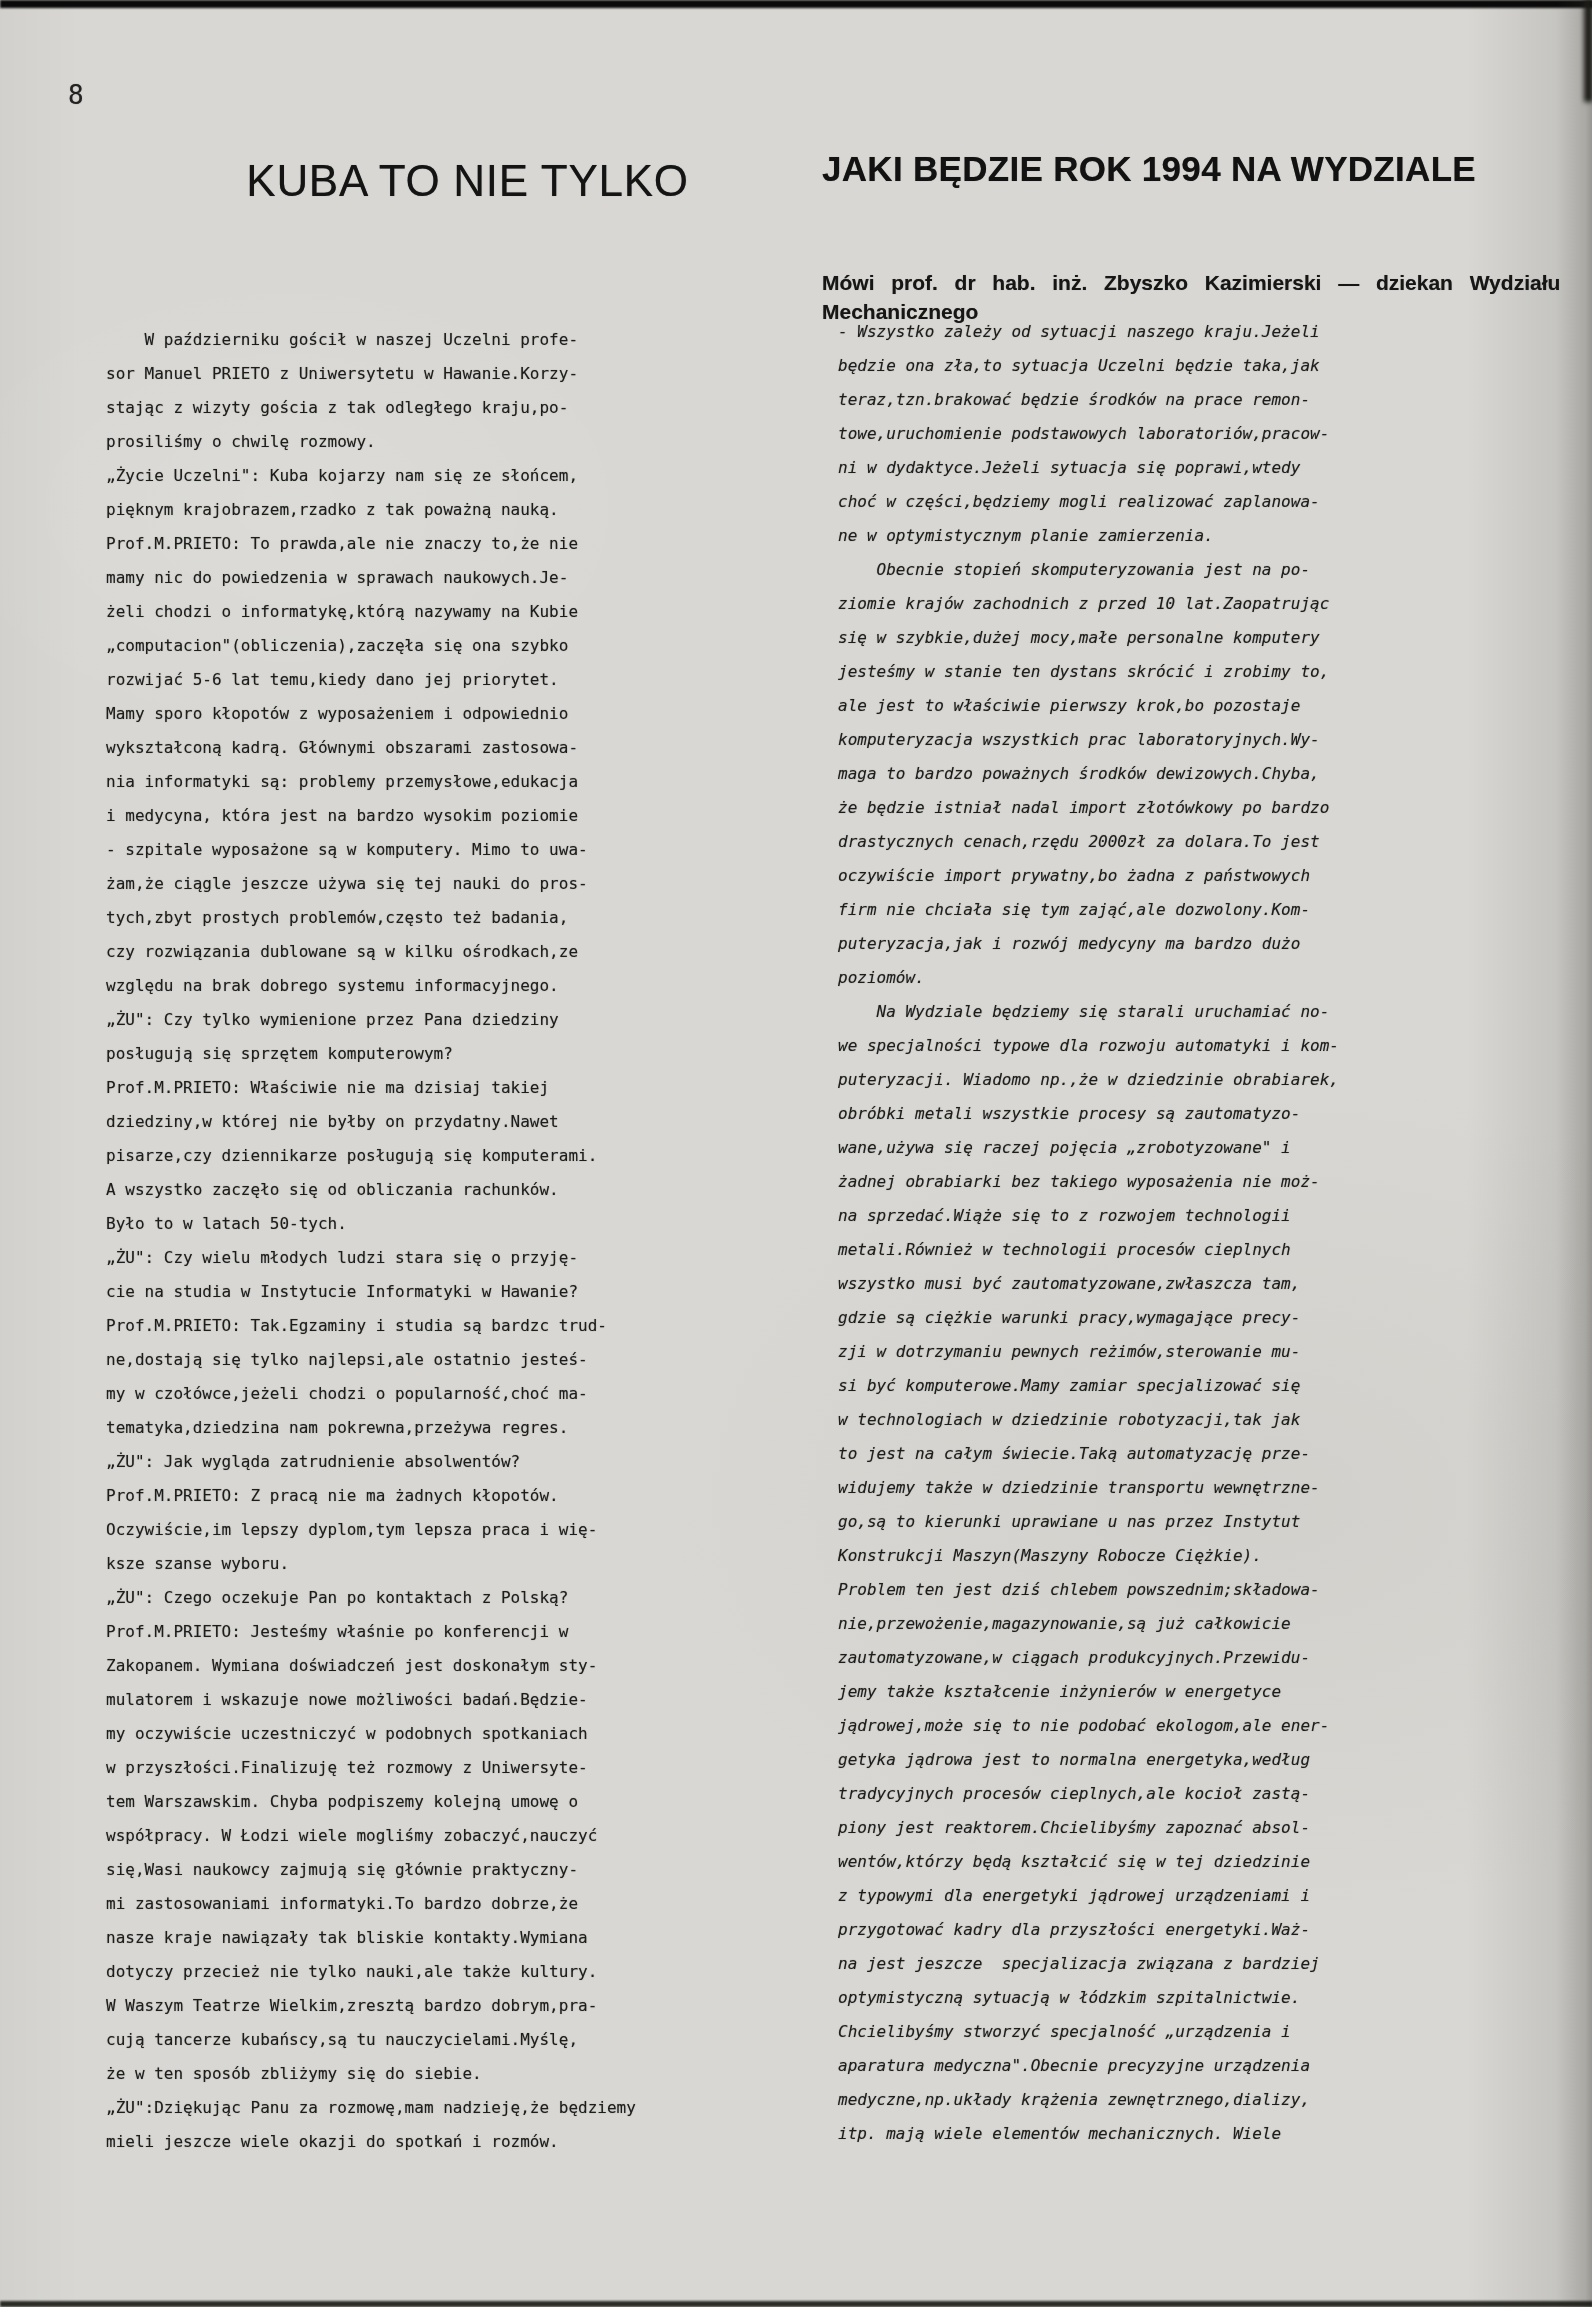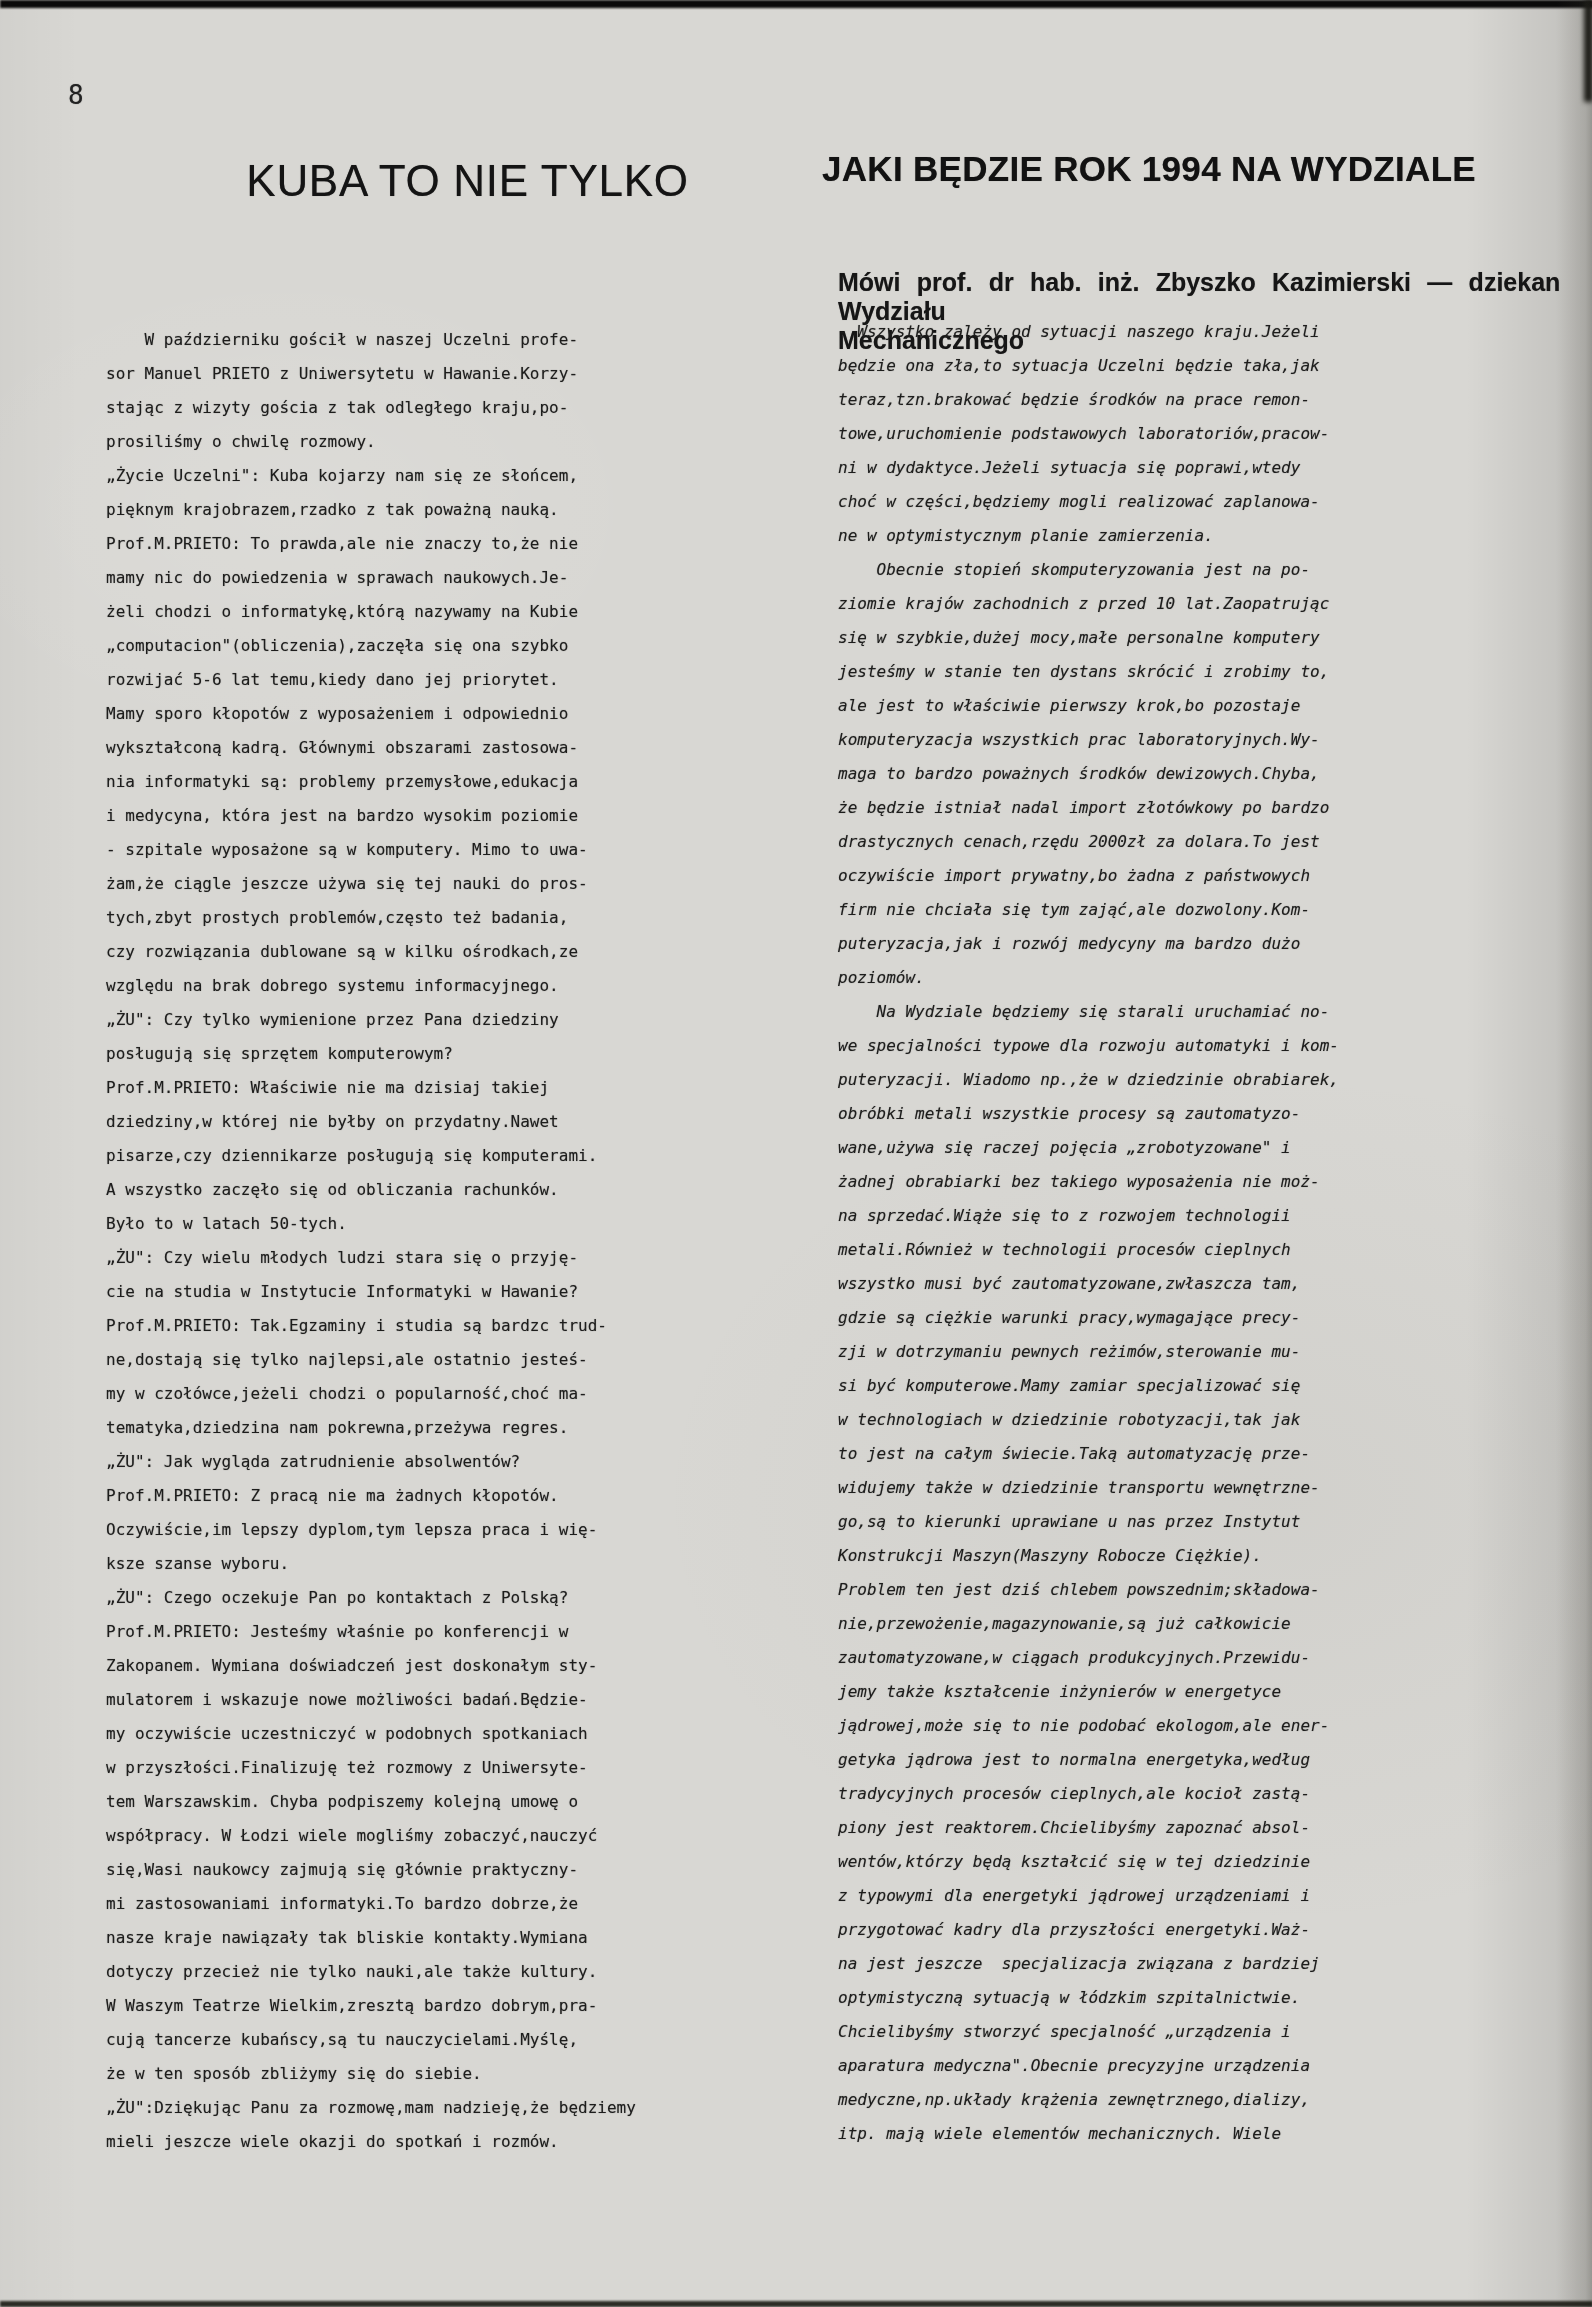--- a/index.html
+++ b/index.html
@@ -59,23 +59,23 @@
     position:absolute; top:144px; left:0; right:0;
     font-family:"Liberation Sans", sans-serif;
     font-weight:700; font-size:35px; line-height:49px;
     color:#121212; letter-spacing:0.3px;
     text-shadow:0 0 0.7px rgba(20,20,20,0.55);
   }
   .right-title .rt1 { text-align:left; }
   .right-title .rt2 { text-align:right; }
 
   .subtitle {
-    position:absolute; top:268px; left:16px; right:2.7px;
+    position:absolute; top:268px; left:0; right:2.7px;
     font-family:"Liberation Sans", sans-serif;
-    font-weight:700; font-size:25px; line-height:29px;
+    font-weight:700; font-size:21px; line-height:29px;
     color:#161616; text-shadow:0 0 0.7px rgba(20,20,20,0.5);
   }
   .subtitle .sub1 { text-align:justify; text-align-last:justify; }
   .subtitle .sub2 { text-align:left; }
 
   .typed {
     font-family:"DejaVu Sans Mono", monospace;
     font-size:16px; line-height:34px;
     color:#1d1d1c;
     white-space:pre;

